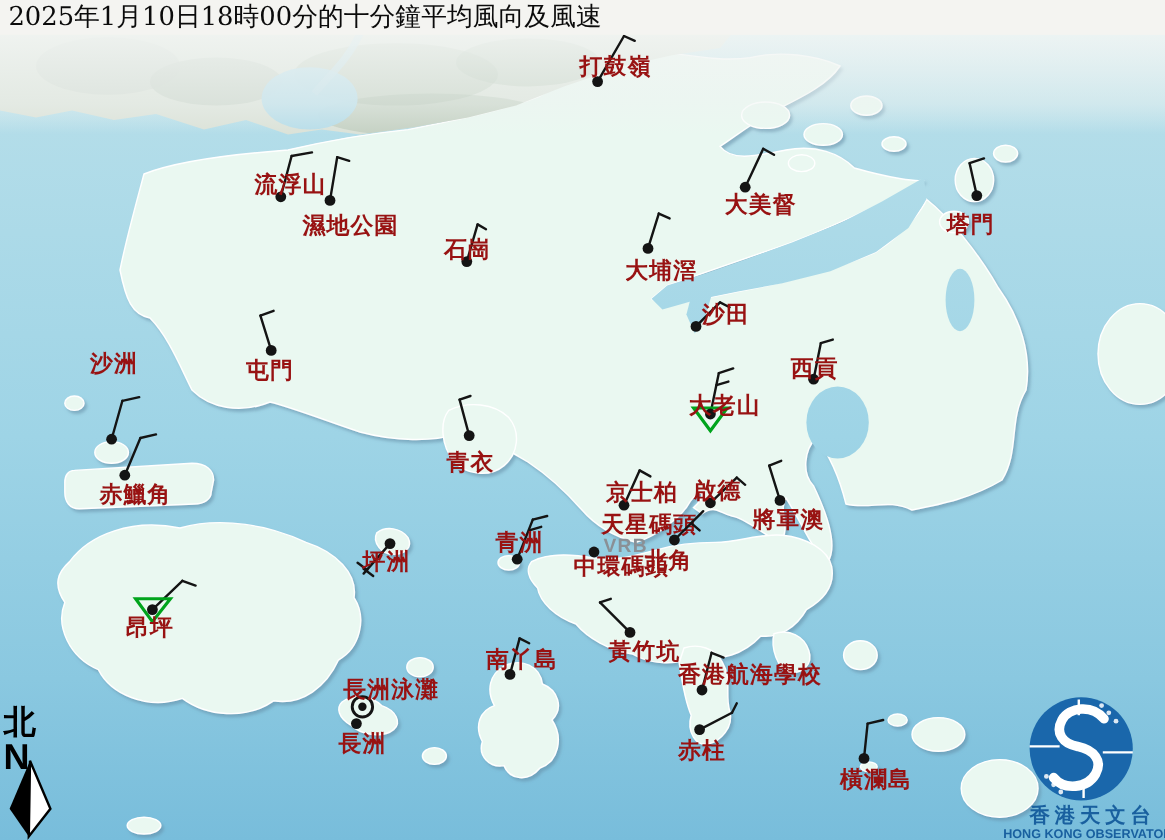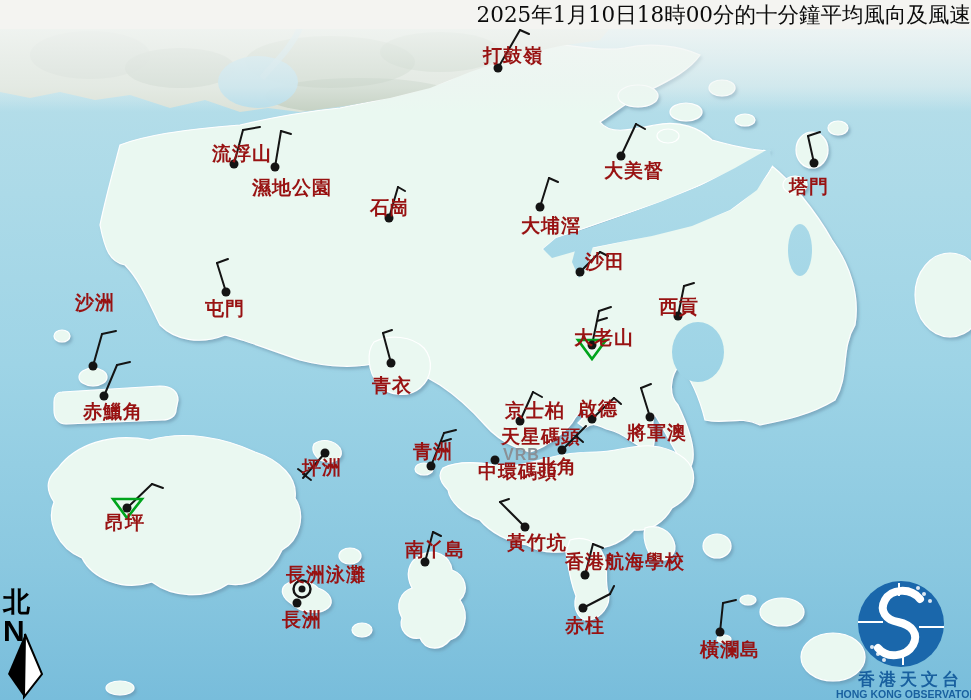--- a/index.html
+++ b/index.html
@@ -1,17 +1,17 @@
 <!DOCTYPE html>
 <html><head>
 <meta charset="utf-8">
 <style>
   html,body{margin:0;padding:0;background:#888;}
   .stage{position:relative;width:971px;height:700px;overflow:hidden;
-         font-family:"DejaVu Serif",serif;background:#9ed4e6;text-align:right;}
+         font-family:"DejaVu Serif",serif;background:#9ed4e6;}
   .stage svg{position:absolute;top:0;left:0;}
   #title-bar{position:absolute;top:0;left:0;width:971px;height:29px;
              background:#f4f4f1;color:#0b0b0b;font-size:21.5px;line-height:29px;
              padding-left:7px;box-sizing:border-box;white-space:nowrap;
              font-family:"DejaVu Serif",serif;z-index:5;}
   .land{fill:#eaf8f1;stroke:#ffffff;stroke-width:1.2;}
   .carve{fill:url(#seaGrad);stroke:none;}
   .staff{stroke:#141414;stroke-width:2;stroke-linecap:round;fill:none;}
   .stn-label{font-family:"DejaVu Serif",serif;font-weight:bold;font-size:19px;
              fill:#981212;letter-spacing:1px;}

